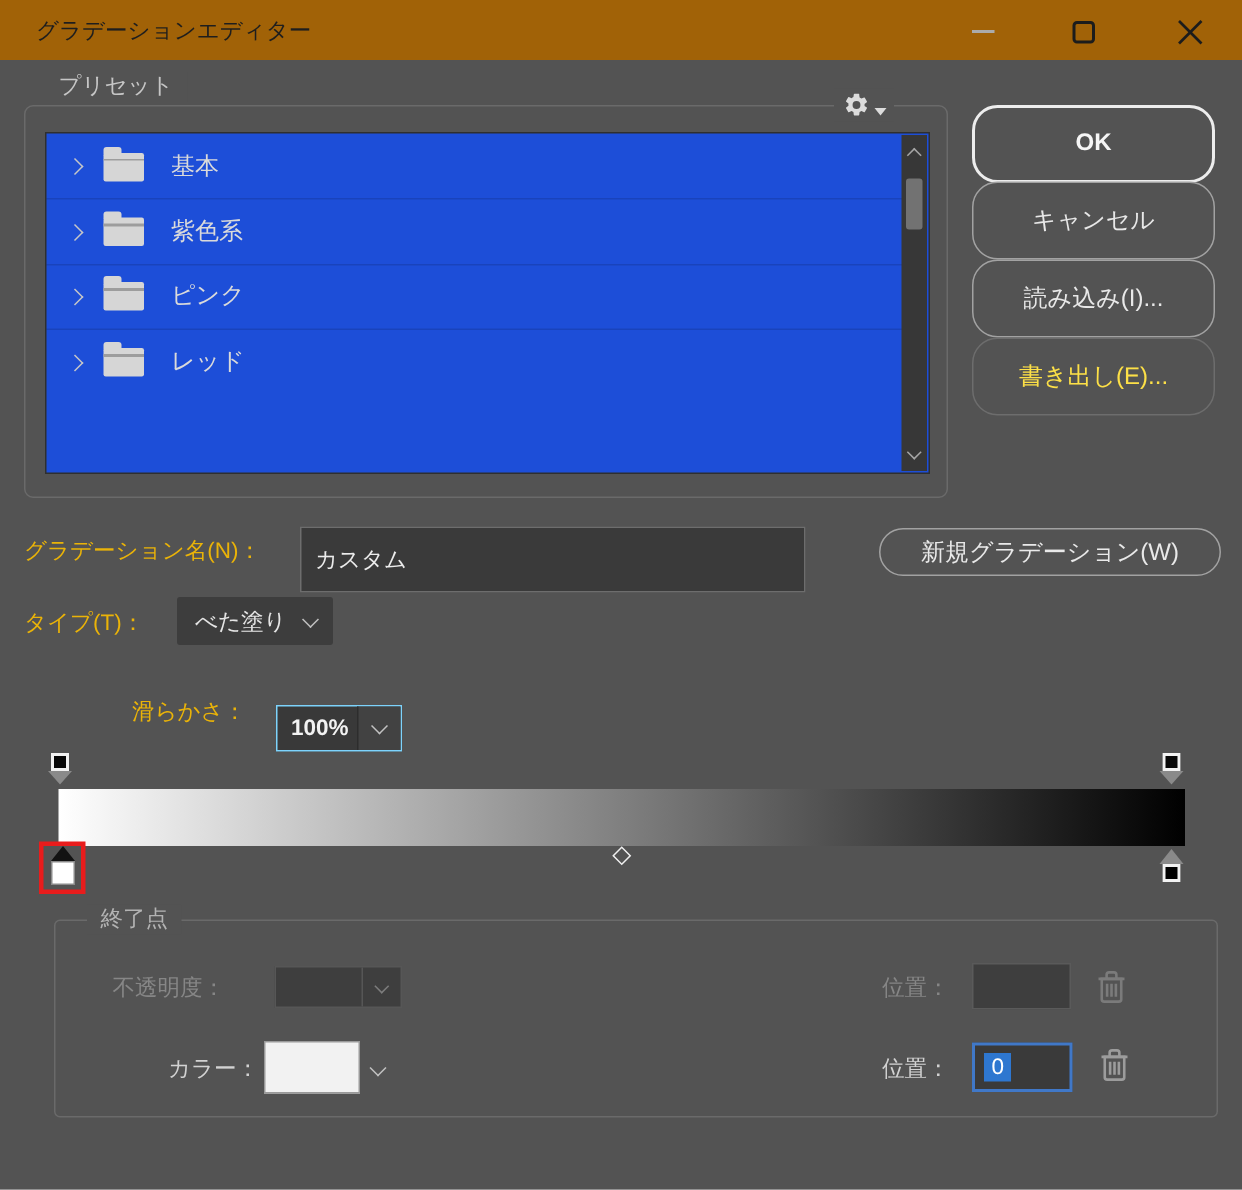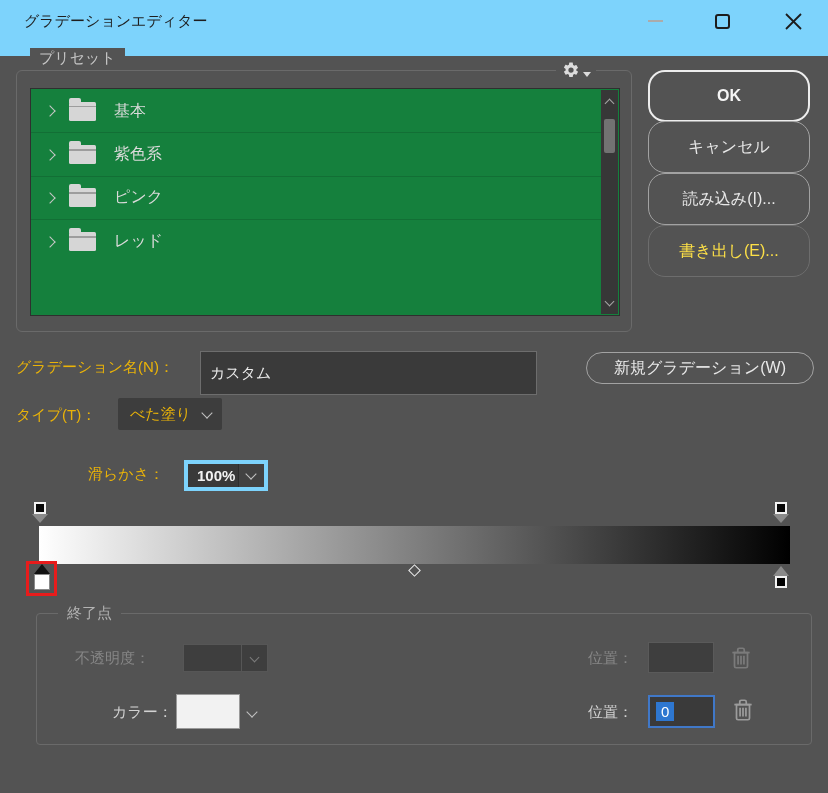--- a/index.html
+++ b/index.html
@@ -1,38 +1,38 @@
 <!DOCTYPE html>
 <html><head>
 <meta charset="utf-8">
 <style>
   * { margin:0; padding:0; box-sizing:border-box; }
   html,body { width:828px; height:793px; }
   body { font-family:"Liberation Sans","DejaVu Sans",sans-serif; }
   #app { position:relative; width:828px; height:793px; background:#535353; overflow:hidden; }
 
   
-  .titlebar { position:absolute; left:0; top:0; width:828px; height:56px; background:#7dd3fc; }
+  .titlebar { position:absolute; left:0; top:0; width:828px; height:40px; background:#a16207; }
   .titlebar .title { position:absolute; left:24px; top:0; line-height:42px; font-size:15px; color:#1e1e1e; }
   .winbtn { position:absolute; top:0; width:46px; height:42px; display:flex; align-items:center; justify-content:center; }
   .btn-min { left:632px; } .btn-max { left:699px; } .btn-close { left:770px; }
   .min-glyph { width:15px; height:2px; background:#ababab; }
   .max-glyph { width:15px; height:15px; border:2px solid #1c1c1c; border-radius:3px; }
 
   
   .groupbox { position:absolute; border:1px solid #6a6a6a; border-radius:6px; }
   .legend { position:absolute; background:#535353; padding:0 9px; font-size:15px; color:#c6c6c6; line-height:20px; z-index:2; }
 
   
   .gearbox { position:absolute; left:556px; top:59px; width:40px; height:22px; background:#535353; z-index:3;
              display:flex; align-items:center; gap:3px; justify-content:center; cursor:pointer; }
   .gear-svg { width:18px; height:18px; fill:#dcdcdc; }
   .menu-tri { width:0; height:0; border-left:4px solid transparent; border-right:4px solid transparent; border-top:5px solid #dcdcdc; margin-top:8px; }
 
-  .listbox { position:absolute; left:30px; top:88px; width:590px; height:228px; background:#15803d; border:1px solid #2f2f2f;padding-left:40px; }
+  .listbox { position:absolute; left:30px; top:88px; width:590px; height:228px; background:#1d4ed8; border:1px solid #2f2f2f;padding-left:40px; }
   .rows { position:absolute; left:0; top:1px; width:571px; }
   .row { height:43.4px; display:flex; align-items:center; padding-left:15px; border-bottom:1px solid rgba(0,0,0,0.13); cursor:pointer; }
   .chev-right { width:8px; height:8px; border-top:1.6px solid #c7c7c7; border-right:1.6px solid #c7c7c7; transform:rotate(45deg); flex:none; }
   .folder { position:relative; width:27px; height:19px; background:#d6d6d6; border-radius:1.5px; margin-left:15px; flex:none; }
   .folder::before { content:""; position:absolute; left:0; top:-4px; width:12px; height:5px; background:#d6d6d6; border-radius:2px 2px 0 0; }
   .folder::after { content:""; position:absolute; left:0; top:4px; width:27px; height:1.5px; background:#9d9d9d; }
   .row .lbl { margin-left:18px; font-size:16px; color:#dadada; }
 
   .scrollbar { position:absolute; right:1px; top:1px; width:17px; height:224px; background:#373737; }
   .scroll-arrow { position:absolute; left:0; width:17px; height:22px; display:flex; align-items:center; justify-content:center; cursor:pointer; }
@@ -49,25 +49,25 @@
   .pill-export { top:225px; border-color:#6d6d6d; color:#fde047; cursor:default; }
 
   
   .formlabel { position:absolute; font-size:15px; color:#eab308; }
   .name-input { position:absolute; left:200px; top:351px; width:337px; height:44px; background:#3a3a3a; border:1px solid #6d6d6d;
                 color:#ececec; font-size:15px; padding:0 9px; font-family:inherit; outline:none; }
   .newgrad-btn { position:absolute; left:586px; top:352px; width:228px; height:32px; border-radius:16px; border:1px solid #a2a2a2;
                  display:flex; align-items:center; justify-content:center; font-size:16px; color:#e9e9e9; cursor:pointer; }
   .type-dd { position:absolute; left:118px; top:398px; width:104px; height:32px; background:#3d3d3d; border-radius:2px;
              display:flex; align-items:center; cursor:pointer; }
-  .type-dd .val { font-size:15px; color:#eab308; margin-left:12px; }
+  .type-dd .val { font-size:15px; color:#e5e5e5; margin-left:12px; }
   .chev-down { width:8px; height:8px; border-top:1.7px solid #c2c2c2; border-right:1.7px solid #c2c2c2; transform:rotate(135deg); }
   .type-dd .chev-down { margin-left:12px; margin-top:-3px; }
 
-  .smooth-group { position:absolute; left:184px; top:460px; width:84px; height:31px; background:#393939; border:4px solid #7dd3fc; display:flex; cursor:pointer; }
+  .smooth-group { position:absolute; left:184px; top:470px; width:84px; height:31px; background:#393939; border:1px solid #7dd3fc; display:flex; cursor:pointer; }
   .smooth-val { width:54px; display:flex; align-items:center; padding-left:9px; font-size:15px; font-weight:bold; color:#f2f2f2; }
   .smooth-chev { width:29px; background:#424242; border-left:1px solid #2d2d2d; display:flex; align-items:center; justify-content:center; }
   .smooth-chev .chev-down { margin-top:-3px; }
 
   
   .gradbar { position:absolute; left:39px; top:526px; width:751px; height:38px; cursor:crosshair; }
   .stop { position:absolute; display:flex; flex-direction:column; align-items:center; cursor:pointer; }
   .stop-square { width:12px; height:12px; border:2px solid #f2f2f2; background:#070707; }
   .tri-down-gray { width:0; height:0; border-left:8px solid transparent; border-right:8px solid transparent; border-top:9px solid #8a8a8a; }
   .tri-up-gray { width:0; height:0; border-left:8px solid transparent; border-right:8px solid transparent; border-bottom:10px solid #8a8a8a; }

